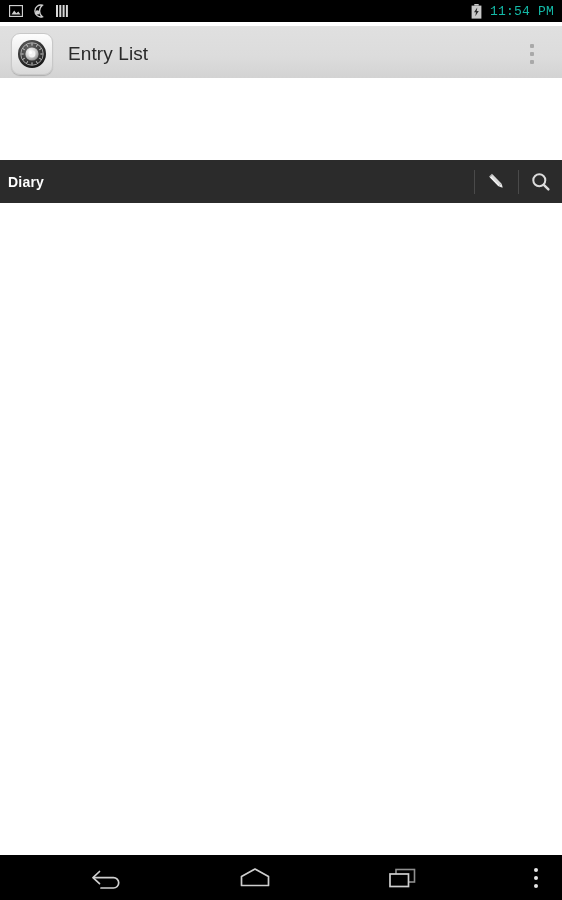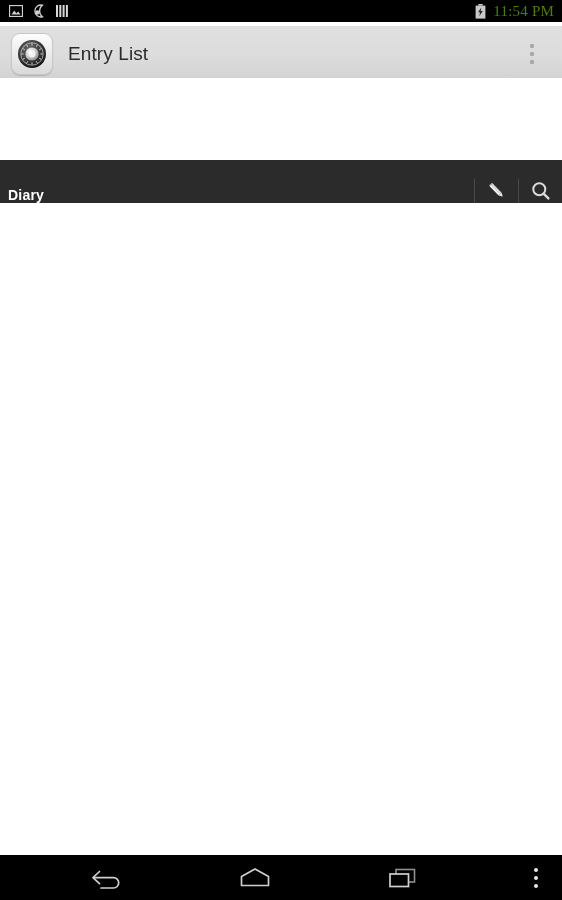--- a/index.html
+++ b/index.html
@@ -39,25 +39,25 @@
     gap: 5px;
   }
   .status-icon {
     display: inline-flex;
     align-items: center;
     justify-content: center;
     width: 16px;
     height: 16px;
   }
   .status-clock {
-    color: #4d7c0f;
-    font-size: 15px;
+    color: #14b8a6;
+    font-size: 13px;
     letter-spacing: 0.2px;
     line-height: 1;
-    font-family: Liberation Serif, serif;
+    font-family: Liberation Mono, monospace;
   }
 
   
   .action-bar {
     position: absolute;
     top: 26px; left: 0;
     width: 562px;
     height: 56px;
     background: linear-gradient(to bottom, #e0e0e0 0%, #dcdcdc 55%, #d2d2d2 100%);
     border-bottom: 1px solid #b9b9b9;
@@ -114,21 +114,21 @@
   }
 
   
   .section-bar {
     position: absolute;
     top: 160px; left: 0;
     width: 562px;
     height: 43px;
     background: #2b2b2b;
     display: flex;
-    align-items: flex-end;
+    align-items: center;
     box-sizing: border-box;
   }
   .section-title {
     flex: 1 1 auto;
     display: flex;
     align-items: center;
     padding-left: 8px;
     color: #ffffff;
     font-size: 14px;
     font-weight: bold;

